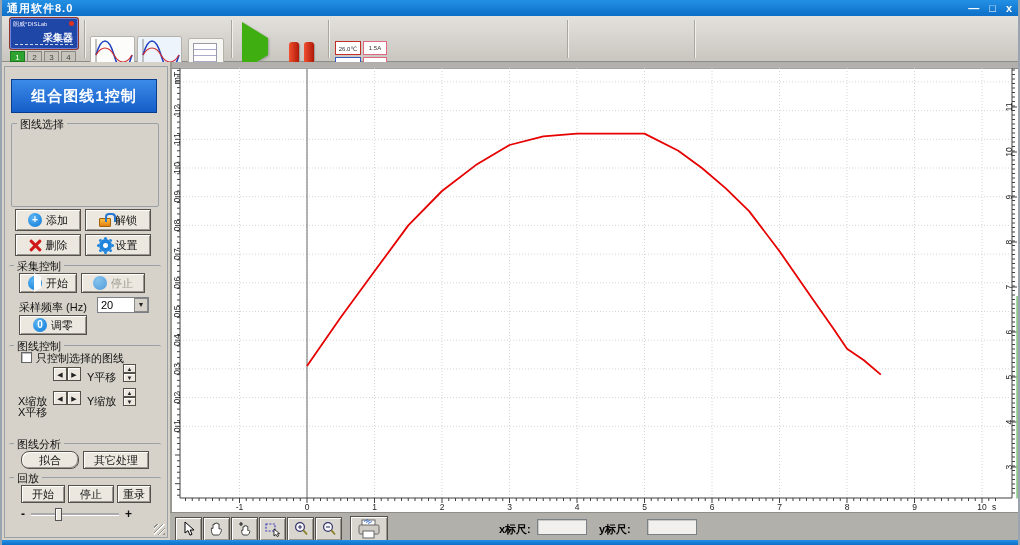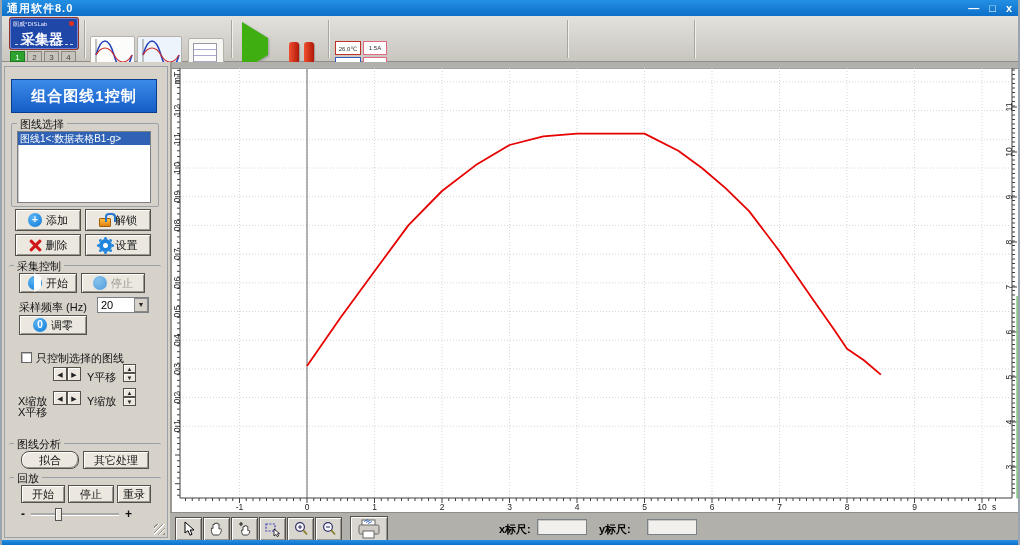--- a/index.html
+++ b/index.html
@@ -17,21 +17,21 @@
   .toolbar{position:absolute;left:0;top:16px;width:100%;height:46px;
     background:linear-gradient(#e3e1dc,#c9c6c0);border-bottom:1px solid #8f8d88;}
   .tb{position:absolute;}
   .tb-divider{position:absolute;top:4px;height:38px;width:2px;
     border-left:1px solid #a8a6a0;border-right:1px solid #f2f0ec;}
   
   .device{width:68px;height:44px;top:2px;}
   .device-panel{width:68px;height:31px;background:#1e47a8;border:1px solid #6f84d8;border-radius:2px;position:relative;box-shadow:0 0 0 1px #90342c;}
   .device-brand{position:absolute;left:2px;top:1px;color:#e8e8f8;font-size:6px;}
   .device-dot{position:absolute;right:3px;top:2px;width:5px;height:5px;border-radius:50%;background:#e03020;}
-  .device-label{position:absolute;left:0;right:4px;top:12px;text-align:center;color:#fff;font-size:14px;font-weight:bold;}
+  .device-label{position:absolute;left:0;right:4px;top:12px;text-align:right;color:#fff;font-size:10px;font-weight:bold;}
   .device-underline{position:absolute;left:4px;right:4px;bottom:3px;border-bottom:1px dashed #cfd8f0;}
   .device-ch{display:flex;gap:2px;margin-top:2px;}
   .ch{width:15px;height:11px;font-size:8px;text-align:center;line-height:11px;background:#c6c3bb;color:#444;border:1px solid #8a8880;}
   .ch.on{background:#2fa32f;color:#fff;border-color:#1d7a1d;}
   
   .icon-btn{border:1px solid #b5b2ac;background:#fcfcfa;border-radius:2px;}
   .wave svg{display:block;}
   .tbl-icon{background:#f6f6f2;position:relative;}
   .grid-lines{position:absolute;inset:4px 6px 8px 4px;
      background:
@@ -234,23 +234,20 @@
       </span>
     </div>
   </div>
 
   <div class="sidebar">
     <div class="panel">
       <div class="panel-title">组合图线1控制</div>
 
       <div class="grp" style="left:6px;top:56px;width:148px;height:84px;">
         <span class="grp-lbl">图线选择</span>
-        <div class="listbox">
-          <div class="list-item-selected">图线1&lt;:数据表格B1-g&gt;</div>
-        </div>
       </div>
 
       <div class="btn3d" style="left:10px;top:142px;width:66px;height:22px;">
         <span class="ic-circle">+</span>
         <span>添加</span>
       </div>
       <div class="btn3d" style="left:80px;top:142px;width:66px;height:22px;">
         <span class="ic-lock"></span>
         <span>解锁</span>
       </div>
@@ -277,20 +274,23 @@
       <span class="lbl" style="left:14px;top:233px;">采样频率 (Hz)</span>
       <div class="combo" style="left:92px;top:230px;width:52px;">
         <span class="combo-val">20</span>
         <span class="combo-btn">▼</span>
       </div>
       <div class="btn3d" style="left:14px;top:248px;width:68px;height:20px;">
         <span class="ic-circle">0</span>
         <span>调零</span>
       </div>
 
+      <div class="grp" style="left:4px;top:278px;width:152px;height:90px;border-left:none;border-right:none;border-bottom:none;">
+        <span class="grp-lbl">图线控制</span>
+      </div>
       <span class="chk" style="left:16px;top:285px;"></span>
       <span class="lbl" style="left:31px;top:284px;">只控制选择的图线</span>
       <span class="lbl" style="left:13px;top:303px;margin-top:35px;">X平移</span>
       <div class="spin-h" style="left:48px;top:300px;">
           <span>◀</span>
           <span>▶</span>
         </div>
       <span class="lbl" style="left:82px;top:303px;">Y平移</span>
       <div class="spin-v" style="left:118px;top:297px;">
           <span>▲</span>

